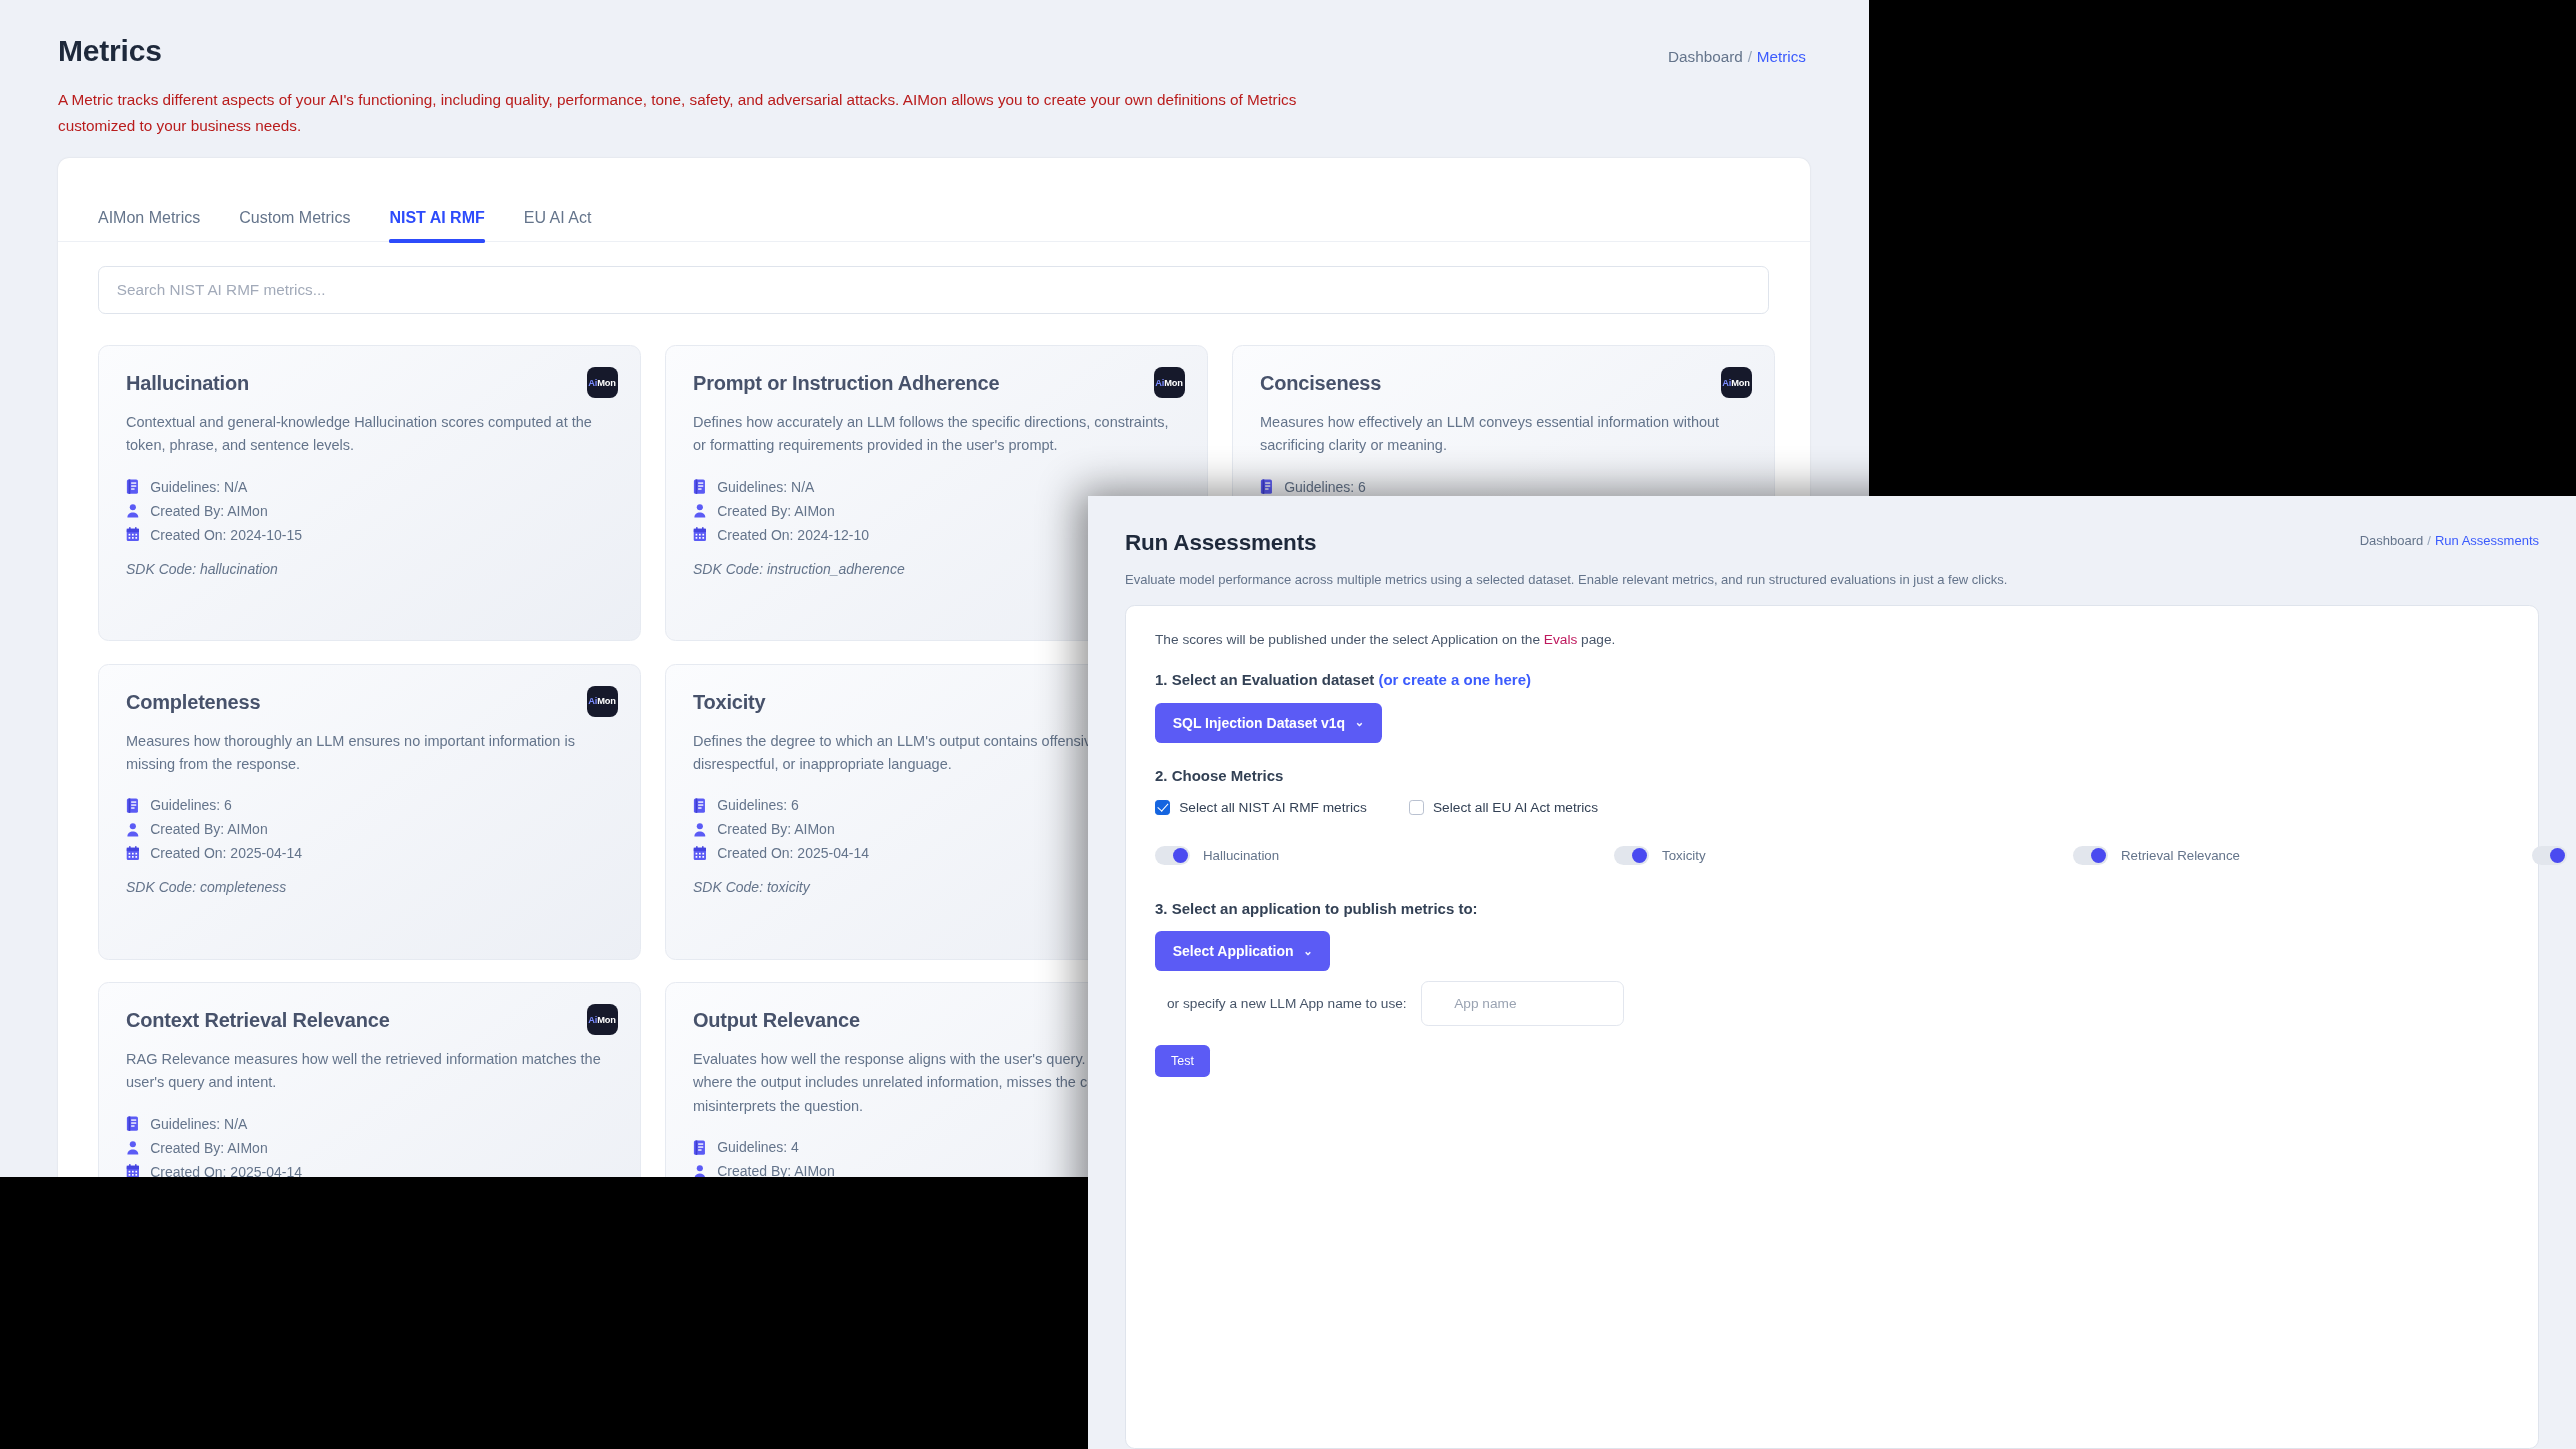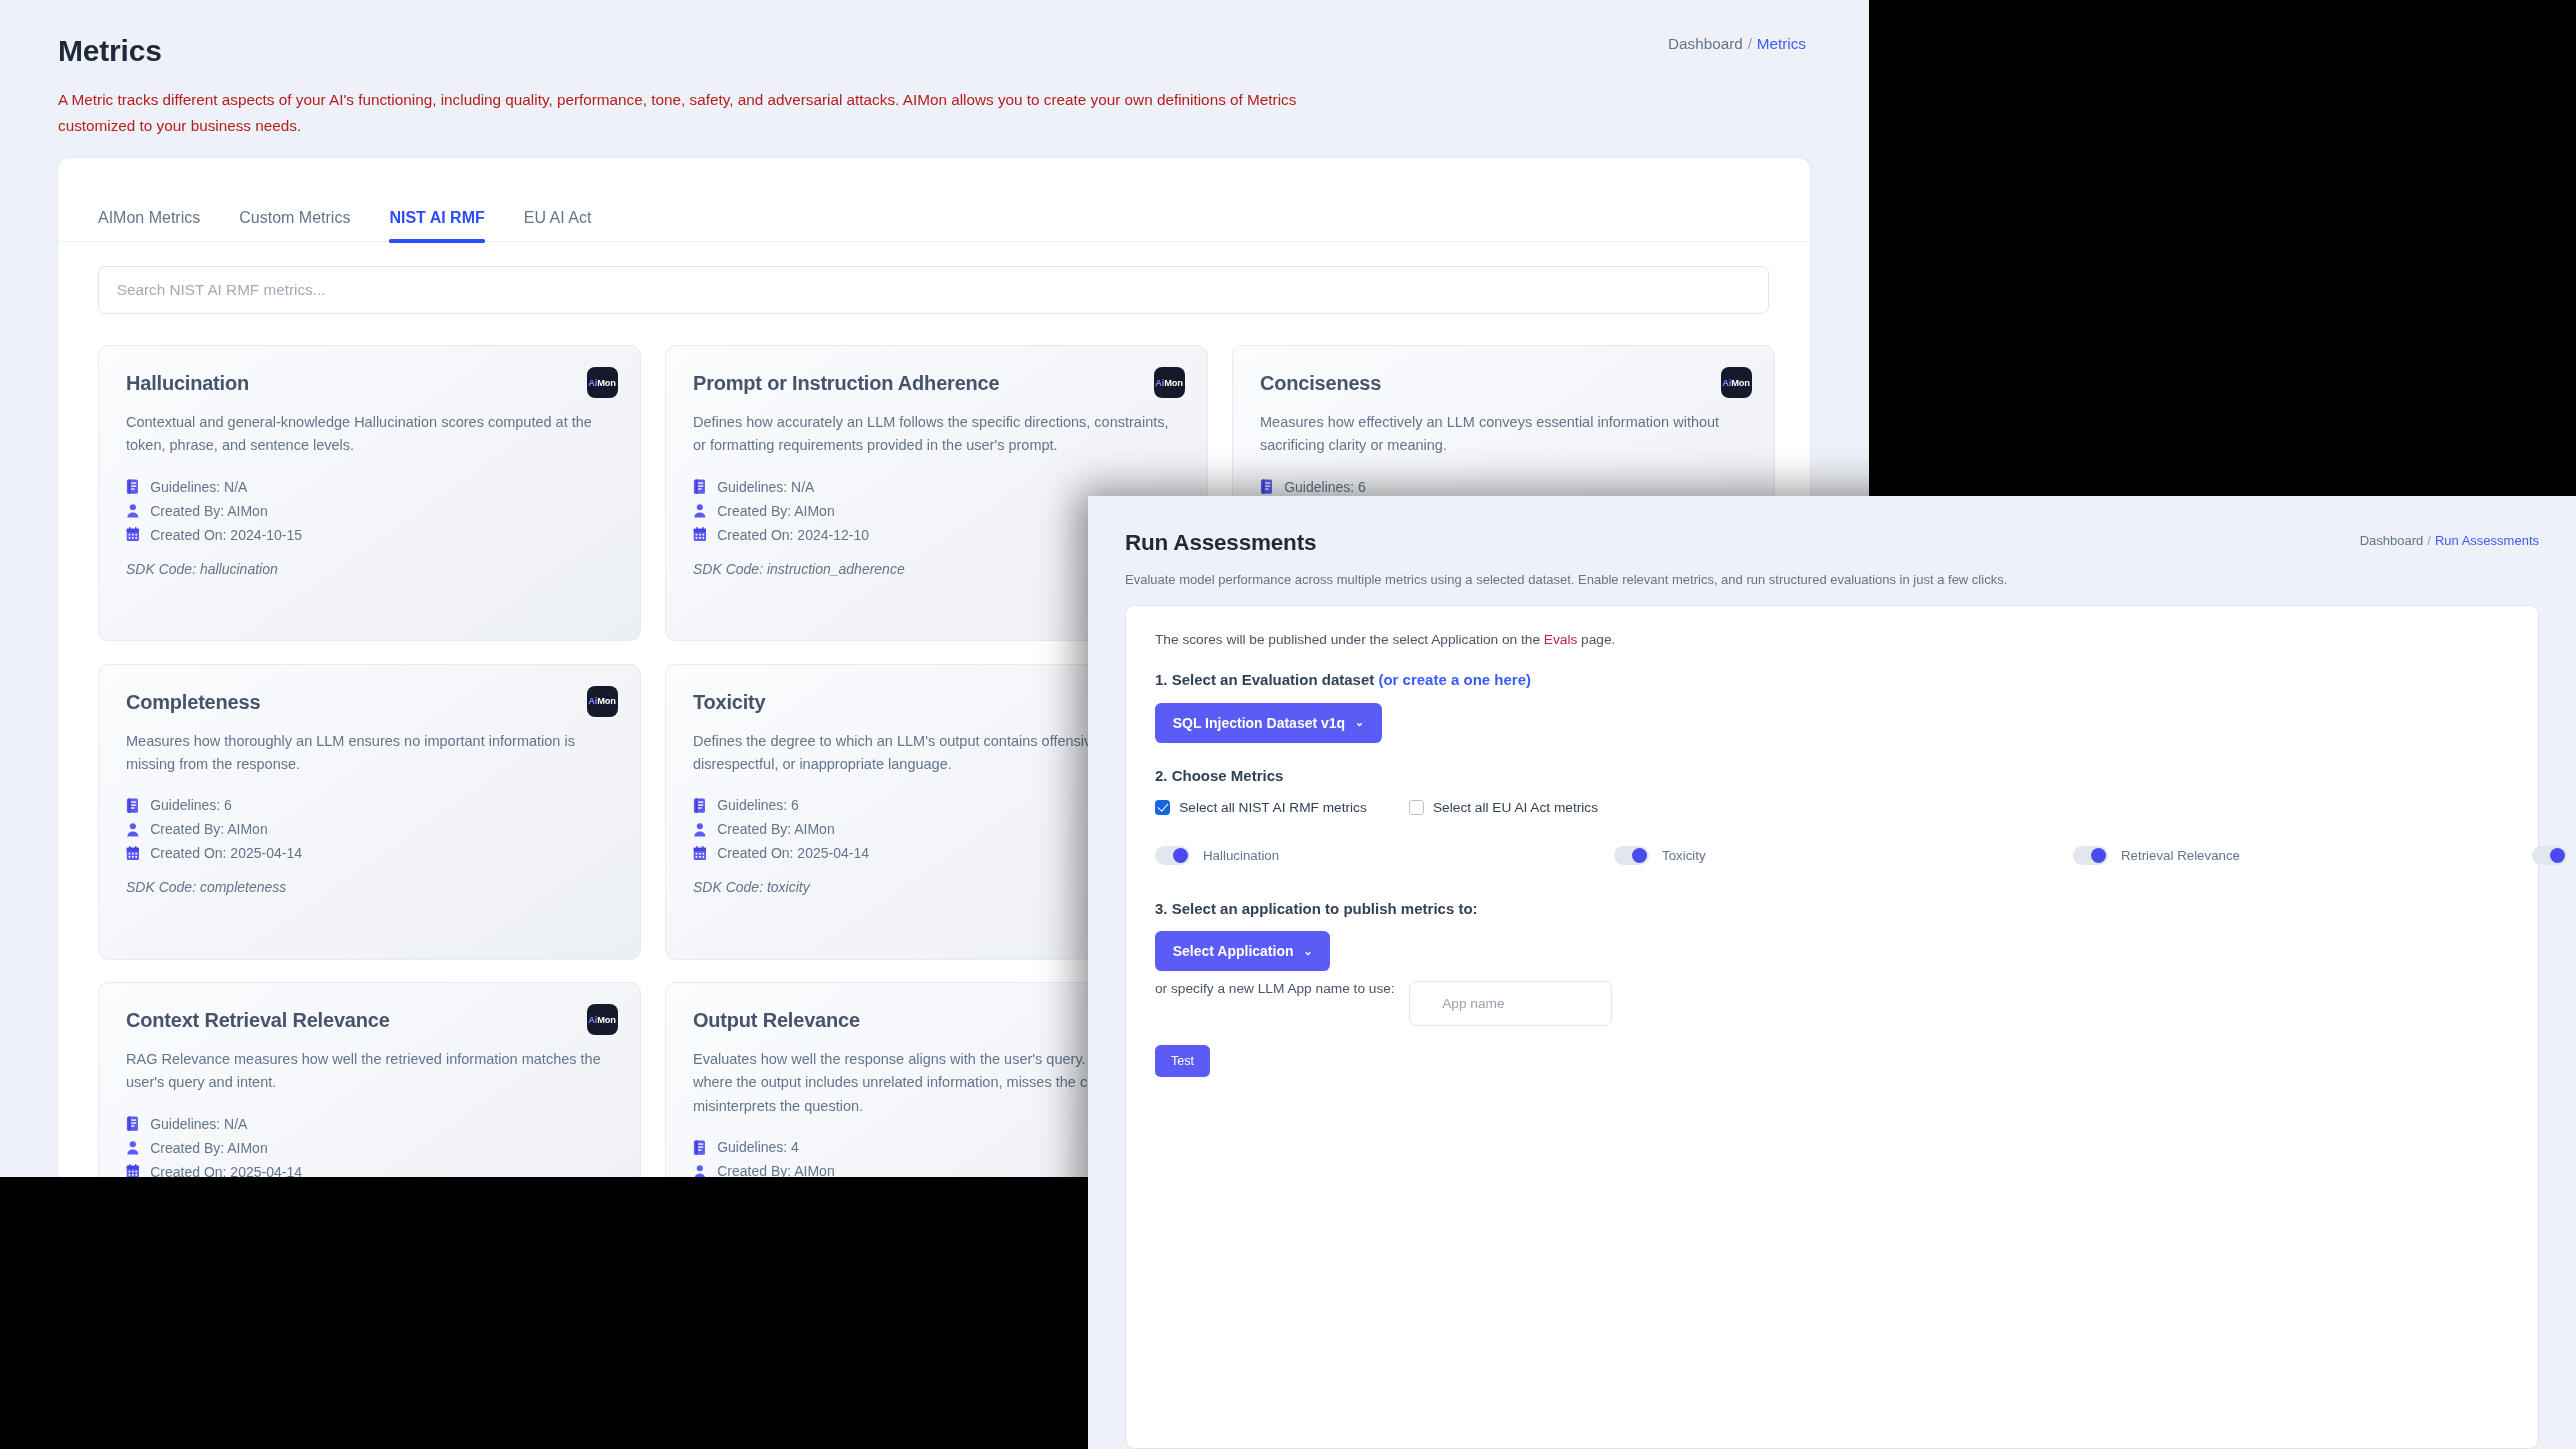--- a/index.html
+++ b/index.html
@@ -22,21 +22,21 @@
   .page-head { padding: 34px 0 0 58px; }
   .page-title {
     font-size: 30px; font-weight: bold; color: #1e293b; letter-spacing: -0.2px;
   }
   .page-desc {
     margin-top: 19.3px;
     font-size: 15.3px; line-height: 1.65; color: #b91c1c;
     max-width: 1312px;
   }
   .breadcrumb {
-    position: absolute; right: 63px; top: 35px;
+    position: absolute; right: 63px; top: 48px;
     font-size: 15.3px; color: #64748b; white-space: nowrap;
   }
   .breadcrumb .crumb-sep { margin: 0 4.8px; color: #94a3b8; }
   .breadcrumb .crumb-active { color: #3b5bfd; }
 
   
   .panel {
     position: absolute;
     left: 58px; top: 158px;
     width: 1752px; height: 1047px;
@@ -195,21 +195,21 @@
   }
   .tg .knob {
     position: absolute; top: 2px; left: 2.4px;
     width: 15.3px; height: 15.3px; border-radius: 50%;
     background: #ffffff;
     box-shadow: 0 0.8px 1.6px rgba(16,24,40,0.2);
   }
   .tg.on .knob { left: 17.7px; background: #4a4af0; box-shadow: none; }
   .tg-label { font-size: 13.3px; color: #64748b; white-space: nowrap; }
 
-  .app-row { margin-top: 9.7px; display: flex; align-items: flex-start; gap: 14.5px; }
+  .app-row { margin-top: 9.7px; display: flex; align-items: center; gap: 14.5px; margin-left: 12px; }
   .app-row .lbl { font-size: 13.7px; color: #475569; }
   .app-input {
     width: 203px; height: 45px;
     border: 0.8px solid #e2e6ee; border-radius: 7.2px;
     background: #fff; font-size: 13.7px; color: #334155;
     padding: 0 32px; outline: none;
     font-family: "Liberation Sans", sans-serif;
   }
   .app-input::placeholder { color: #9aa3b2; }
 

